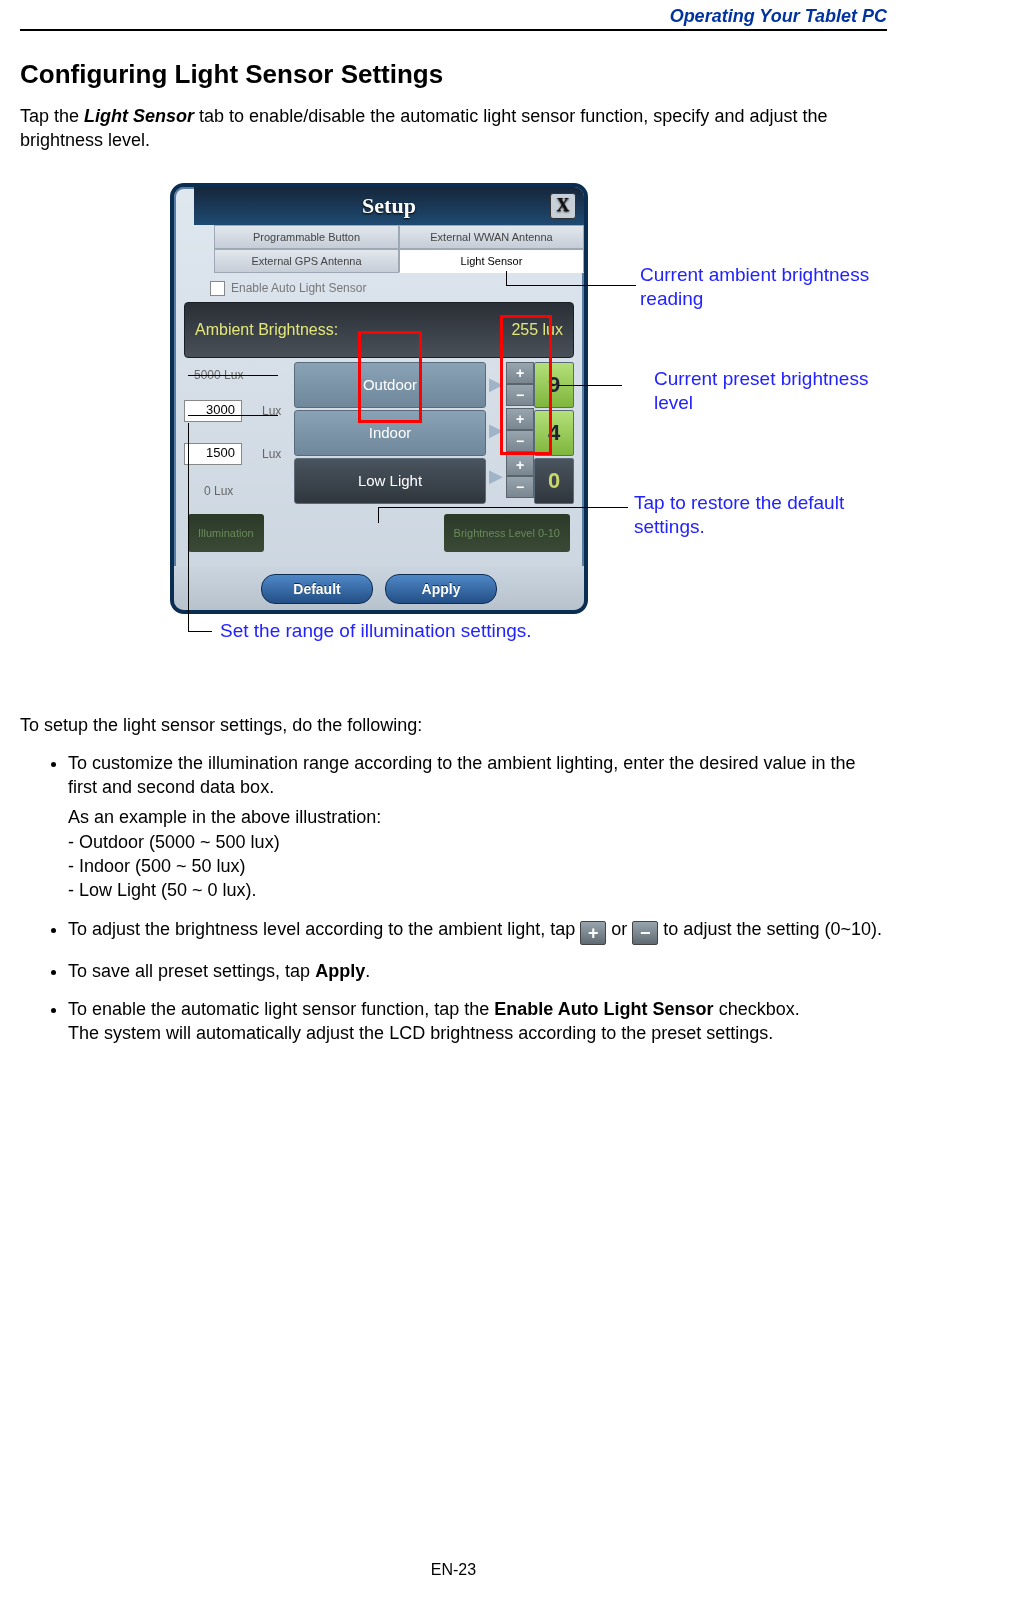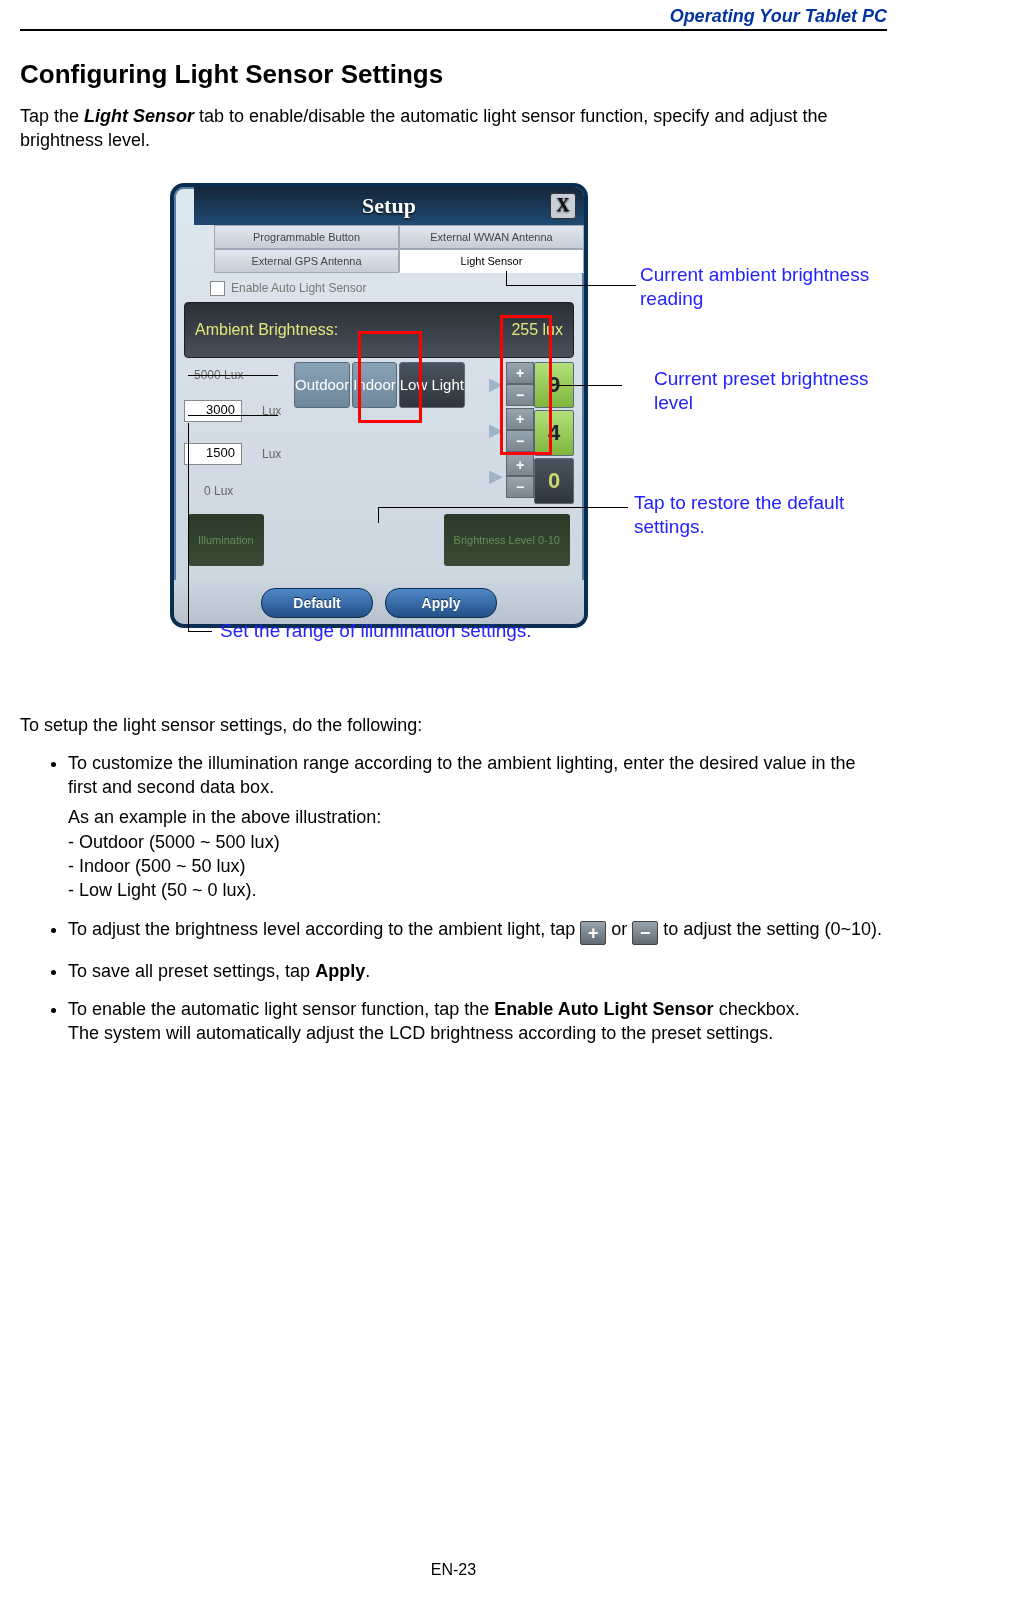--- a/index.html
+++ b/index.html
@@ -154,21 +154,21 @@
     height: 22px;
     background: #fff;
     border: 1px solid #888;
     font-size: 13px;
     text-align: right;
     padding: 1px 6px 0 0;
     box-sizing: border-box;
     color: #000;
   }
   .lux-unit { margin-left: 20px; }
-  .btn-col { flex: 1; display: flex; flex-direction: row; gap: 2px; }
+  .btn-col { flex: 1; display: flex; flex-direction: column; gap: 2px; }
   .mode-btn {
     height: 44px;
     border: 1px solid #5a6a78;
     border-radius: 3px;
     font-size: 15px;
     color: #fff;
     display: flex;
     align-items: center;
     justify-content: center;
     background: linear-gradient(#8aa2b5, #6e879b);
@@ -209,21 +209,21 @@
   .footer-strip {
     display:flex;
     justify-content:space-between;
     margin-top: 6px;
     padding: 4px 4px;
   }
   .footer-strip span {
     font-size: 11px;
     color:#6a8a5a;
     background: linear-gradient(#2b3a28,#3a4a36);
-    padding: 20px 10px;
+    padding: 13px 10px;
     border-radius: 3px;
   }
   .buttons-row {
     display:flex;
     justify-content:center;
     gap: 12px;
     padding: 8px 0 6px 0;
     background: linear-gradient(#cbd5df,#b7c2cd);
   }
   .pill-btn {

